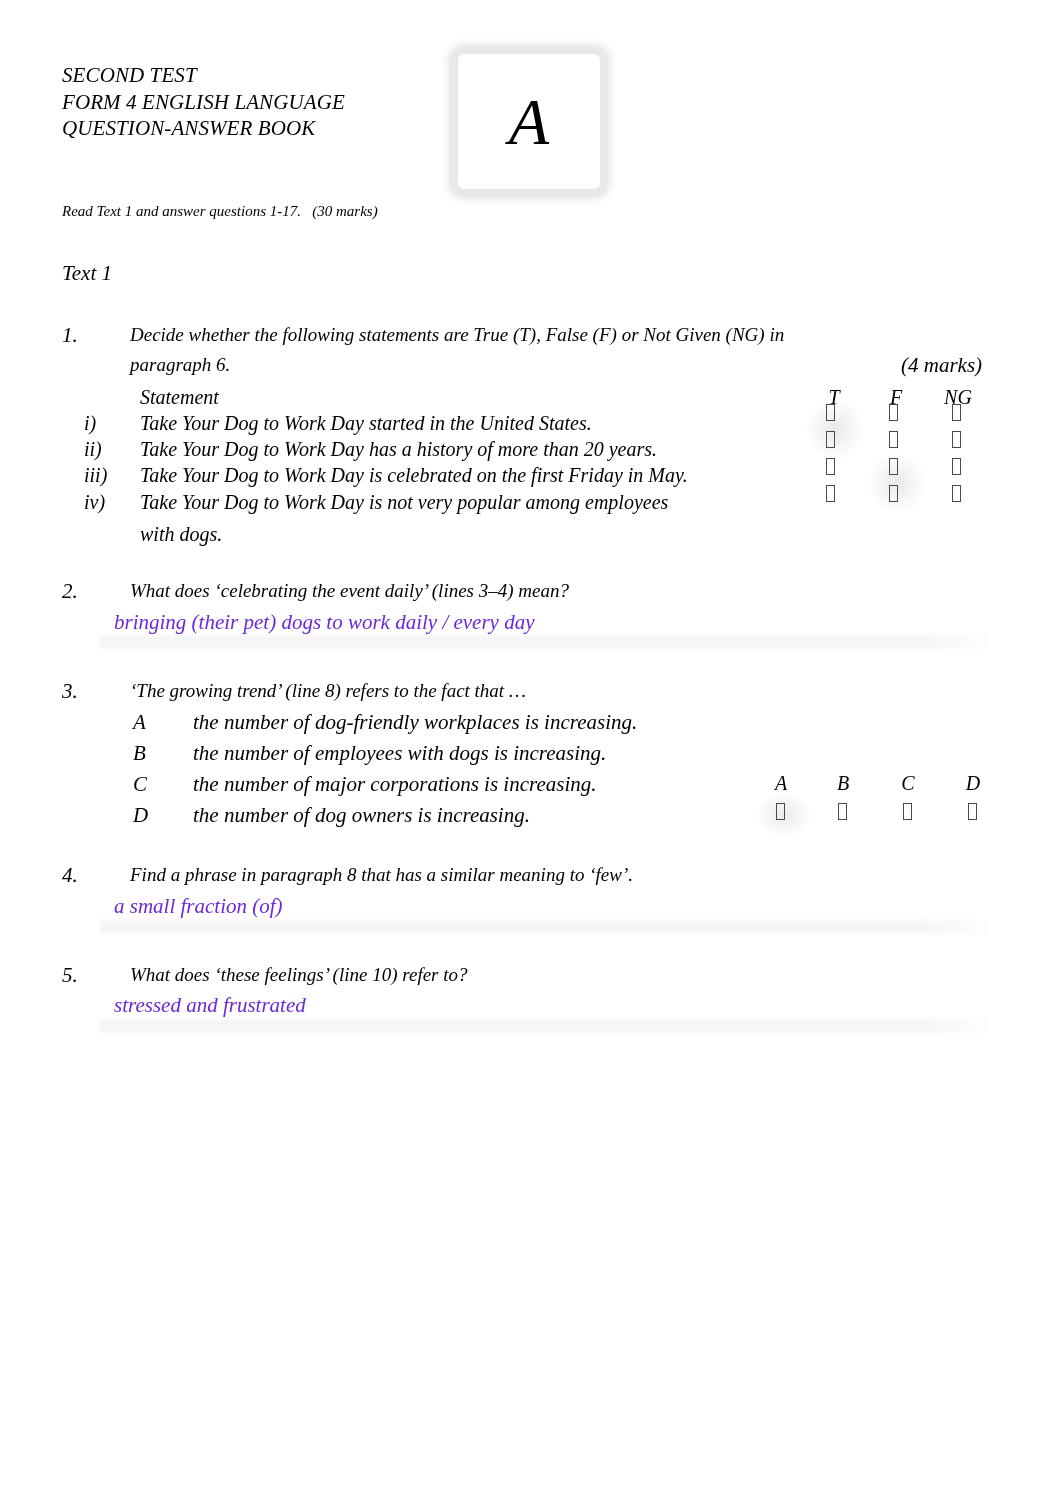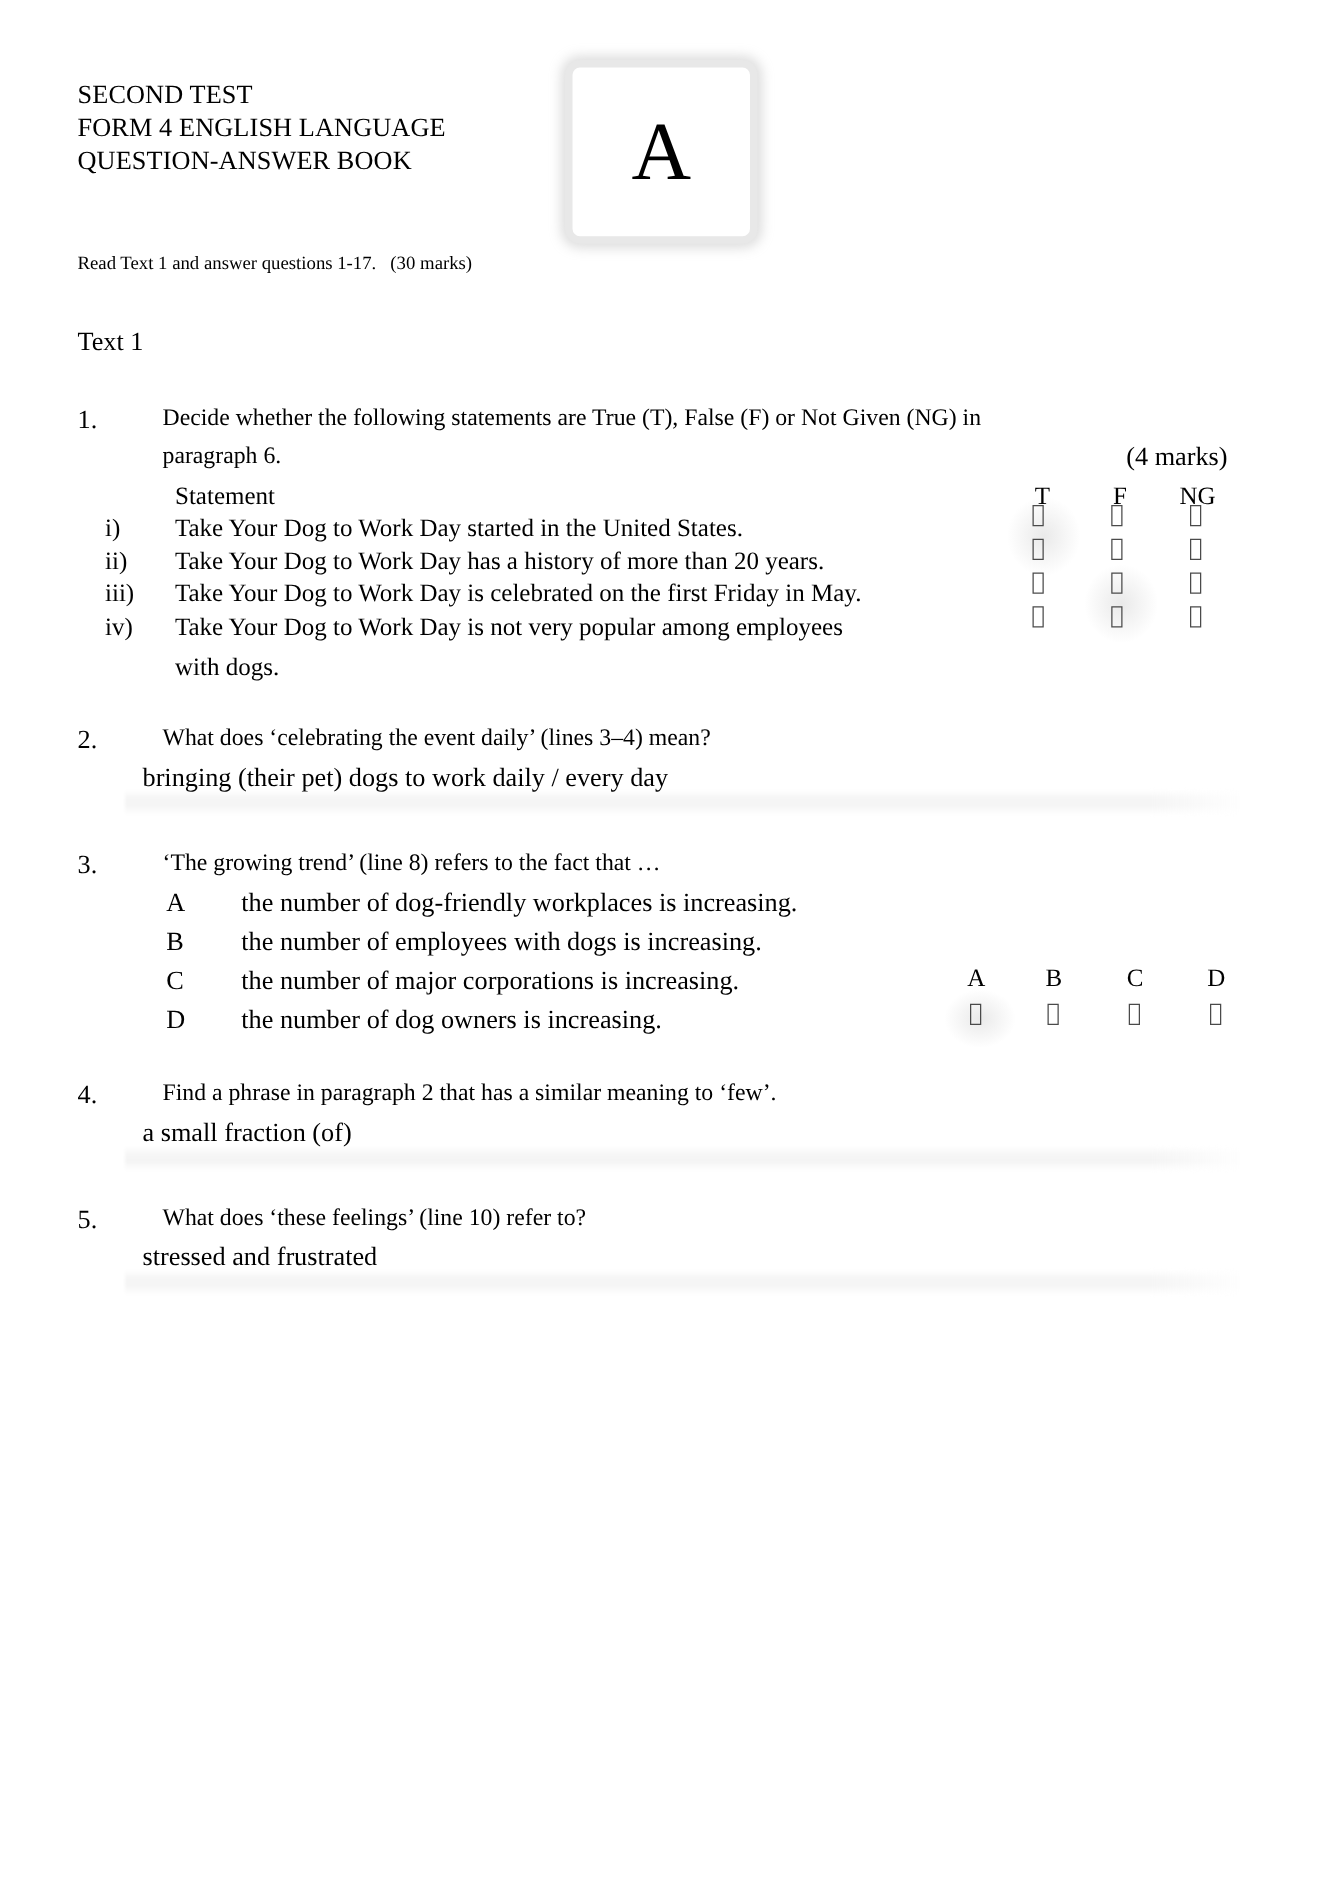--- a/index.html
+++ b/index.html
@@ -13,20 +13,21 @@
     position: relative;
     font-family: "Liberation Serif", "DejaVu Serif", serif;
     color: #000000;
     overflow: hidden;
   }
 
   .page {
     position: relative;
     width: 1018px;
     height: 1506px;
+    font-style: italic;
   }
 
   
   .header-block {
     position: absolute;
     left: 62px;
     top: 62px;
     width: 420px;
   }
   .header-line {
@@ -154,21 +155,21 @@
     left: 193px;
     font-size: 21px;
     line-height: 30px;
     white-space: nowrap;
   }
 
   
   .answer {
     position: absolute;
     left: 114px;
-    color: #000000;
+    color: #6d28d9;
     font-size: 21px;
     line-height: 28px;
     white-space: nowrap;
   }
   .answer-line {
     position: absolute;
     left: 100px;
     width: 890px;
     height: 20px;
     background: linear-gradient(to bottom,
@@ -283,21 +284,21 @@
     <div class="smudge" style="left:756px; top:792px; width:56px; height:46px;"></div>
 
     <div class="tofu" style="left:776px; top:803px;"></div>
     <div class="tofu" style="left:838px; top:803px;"></div>
     <div class="tofu" style="left:903px; top:803px;"></div>
     <div class="tofu" style="left:968px; top:803px;"></div>
   </div>
 
   <div class="q-block">
     <div class="q-num" style="left:62px; top:862px;">4.</div>
-    <div class="q-text" style="left:130px; top:860px;">Find a phrase in paragraph 2 that has a similar meaning to ‘few’.</div>
+    <div class="q-text" style="left:130px; top:860px;">Find a phrase in paragraph 8 that has a similar meaning to ‘few’.</div>
     <div class="answer" style="top:892px;">a small fraction (of)</div>
     <div class="answer-line" style="top:917px;"></div>
   </div>
 
   <div class="q-block">
     <div class="q-num" style="left:62px; top:962px;">5.</div>
     <div class="q-text" style="left:130px; top:960px;">What does ‘these feelings’ (line 10) refer to?</div>
     <div class="answer" style="top:991px;">stressed and frustrated</div>
     <div class="answer-line" style="top:1016px;"></div>
   </div>

